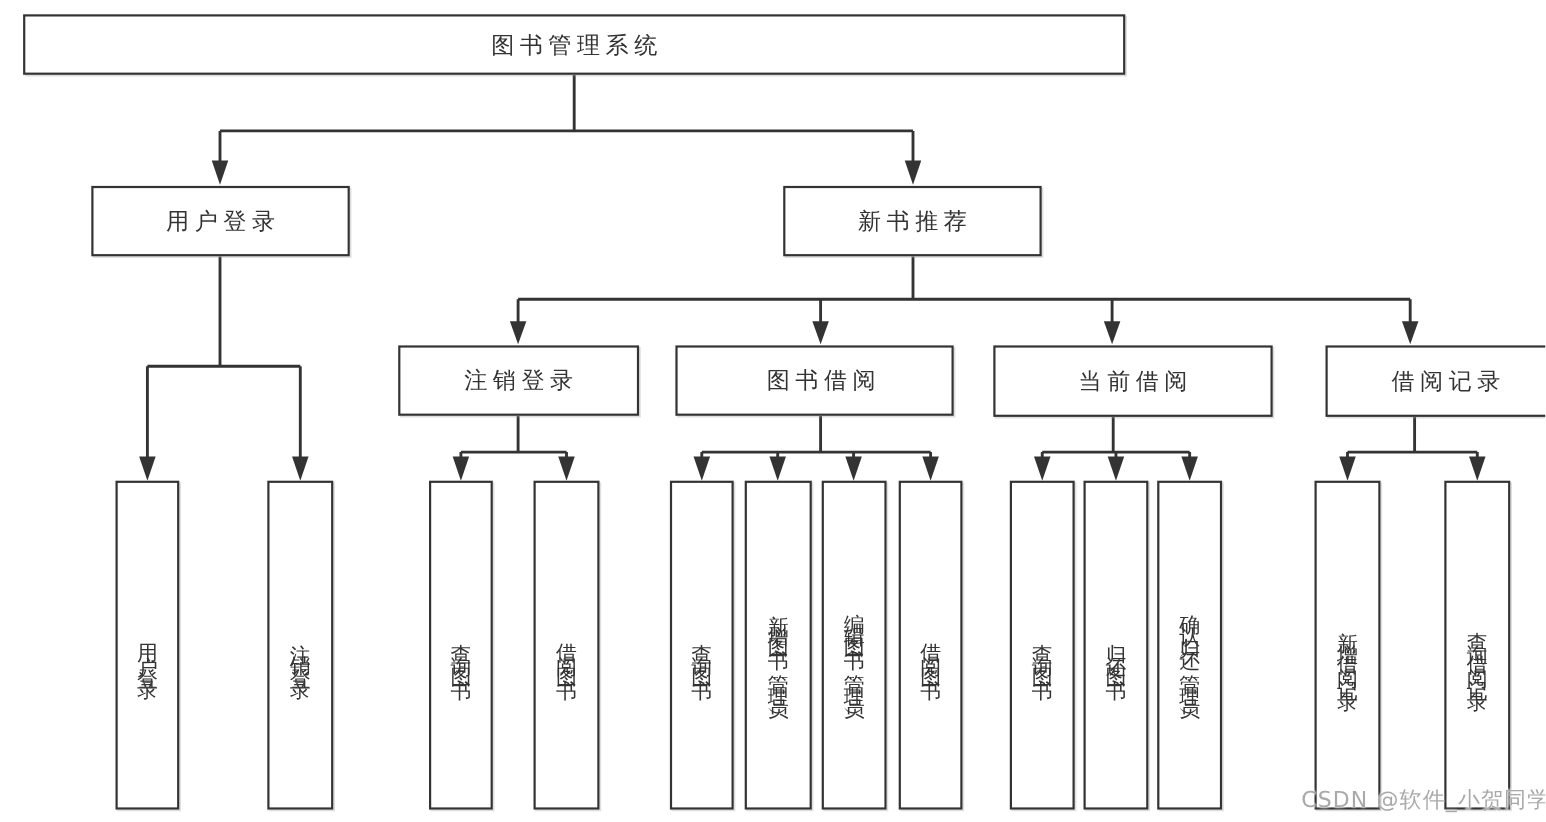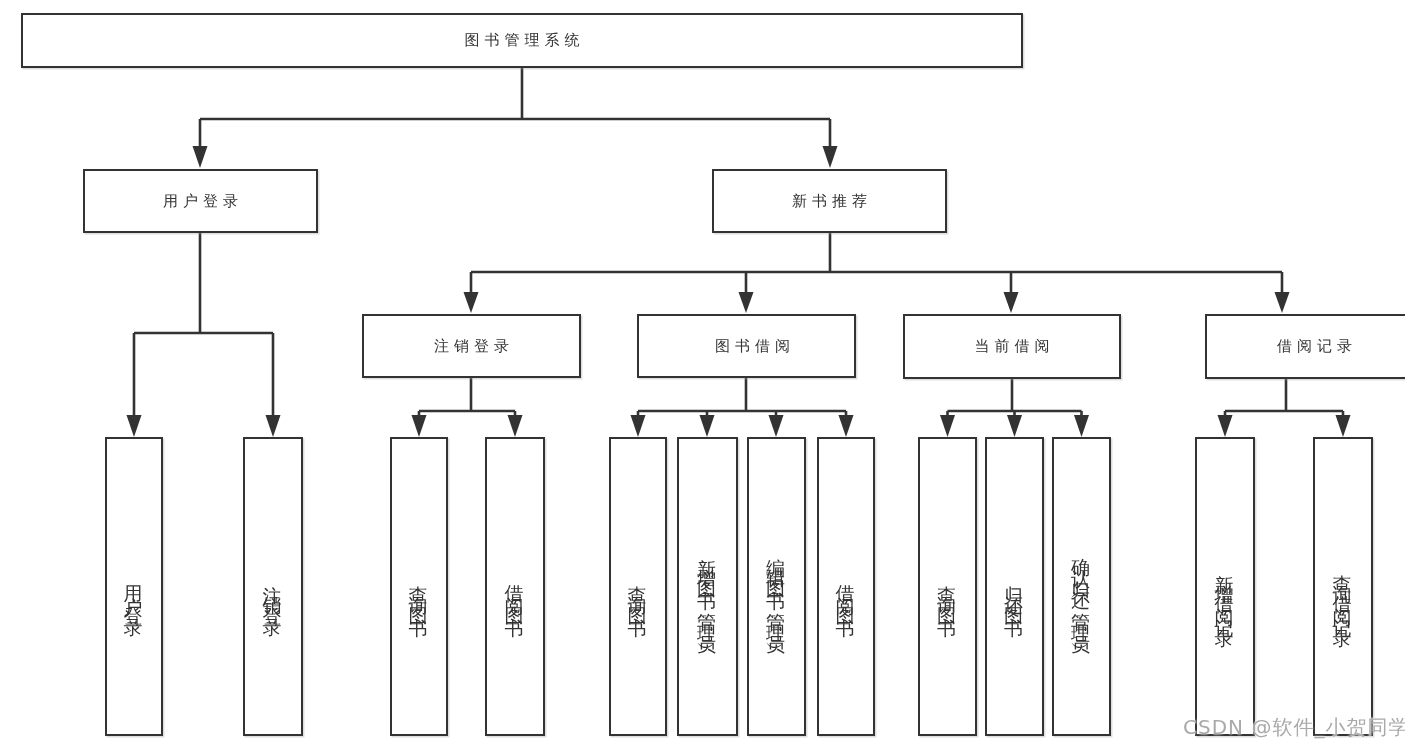--- a/index.html
+++ b/index.html
@@ -30,21 +30,21 @@
     position: absolute;
     box-sizing: border-box;
     background: #ffffff;
     border: 2.5px solid #333333;
     display: flex;
     align-items: center;
     justify-content: center;
     box-shadow: 1.5px 1.5px 0 rgba(160,160,160,0.35);
   }
   .node .label {
-    font-size: 15px;
+    font-size: 21px;
     letter-spacing: 5px;
     margin-right: -5px;
     white-space: nowrap;
     color: #333333;
   }
   .leaf .label {
     writing-mode: vertical-rl;
     text-orientation: mixed;
     font-size: 19px;
     letter-spacing: 11px;
@@ -112,24 +112,24 @@
   <div class="node" style="left:83px; top:169px; width:235px; height:64px;">
     <span class="label">用户登录</span>
   </div>
   <div class="node" style="left:712px; top:169px; width:235px; height:64px;">
     <span class="label">新书推荐</span>
   </div>
 
   <div class="node" style="left:362px; top:314px; width:219px; height:64px;">
     <span class="label">注销登录</span>
   </div>
-  <div class="node" style="left:637px; top:314px; width:219px; height:64px;padding-left:12px;">
+  <div class="node" style="left:614px; top:314px; width:253px; height:64px;padding-left:12px;">
     <span class="label">图书借阅</span>
   </div>
-  <div class="node" style="left:903px; top:314px; width:218px; height:65px;">
+  <div class="node" style="left:903px; top:314px; width:254px; height:65px;">
     <span class="label">当前借阅</span>
   </div>
   <div class="node" style="left:1177px; top:314px; width:219px; height:65px;margin-left:28px;">
     <span class="label">借阅记录</span>
   </div>
 
   <div class="node leaf" style="left:105px; top:437px; width:58px; height:299px;">
     <span class="label">用户登录</span>
   </div>
   <div class="node leaf" style="left:243px; top:437px; width:60px; height:299px;">

